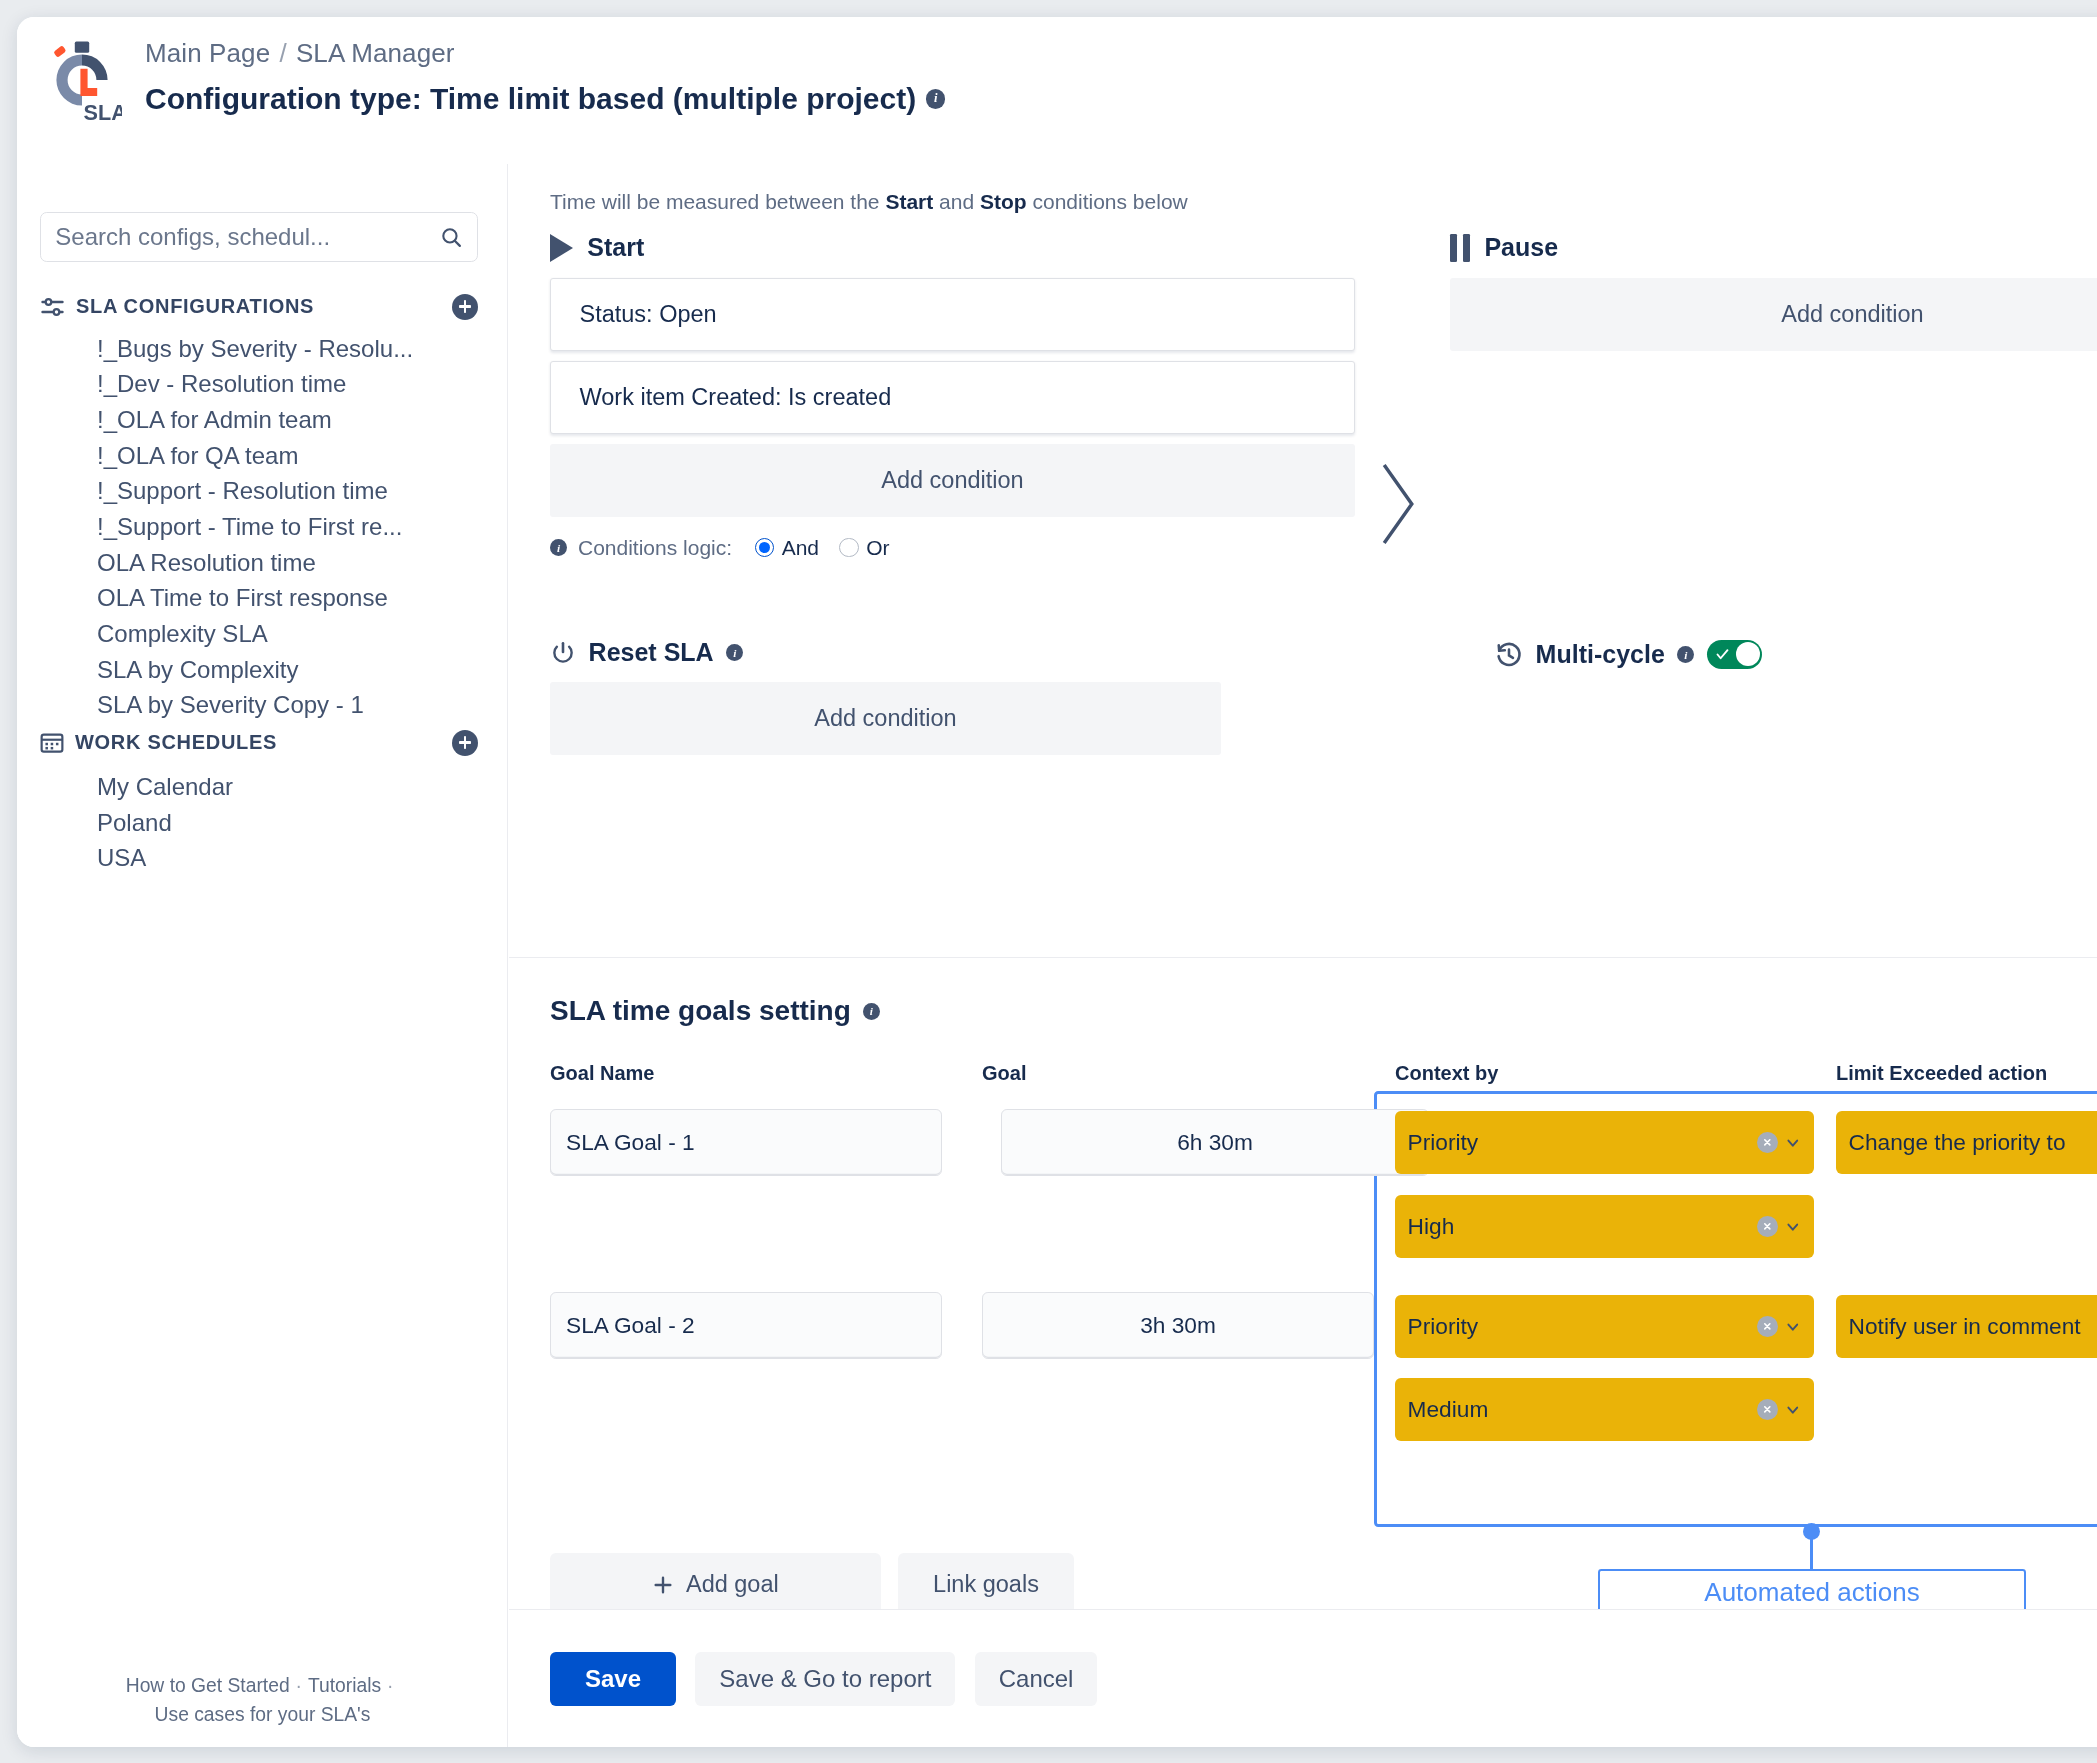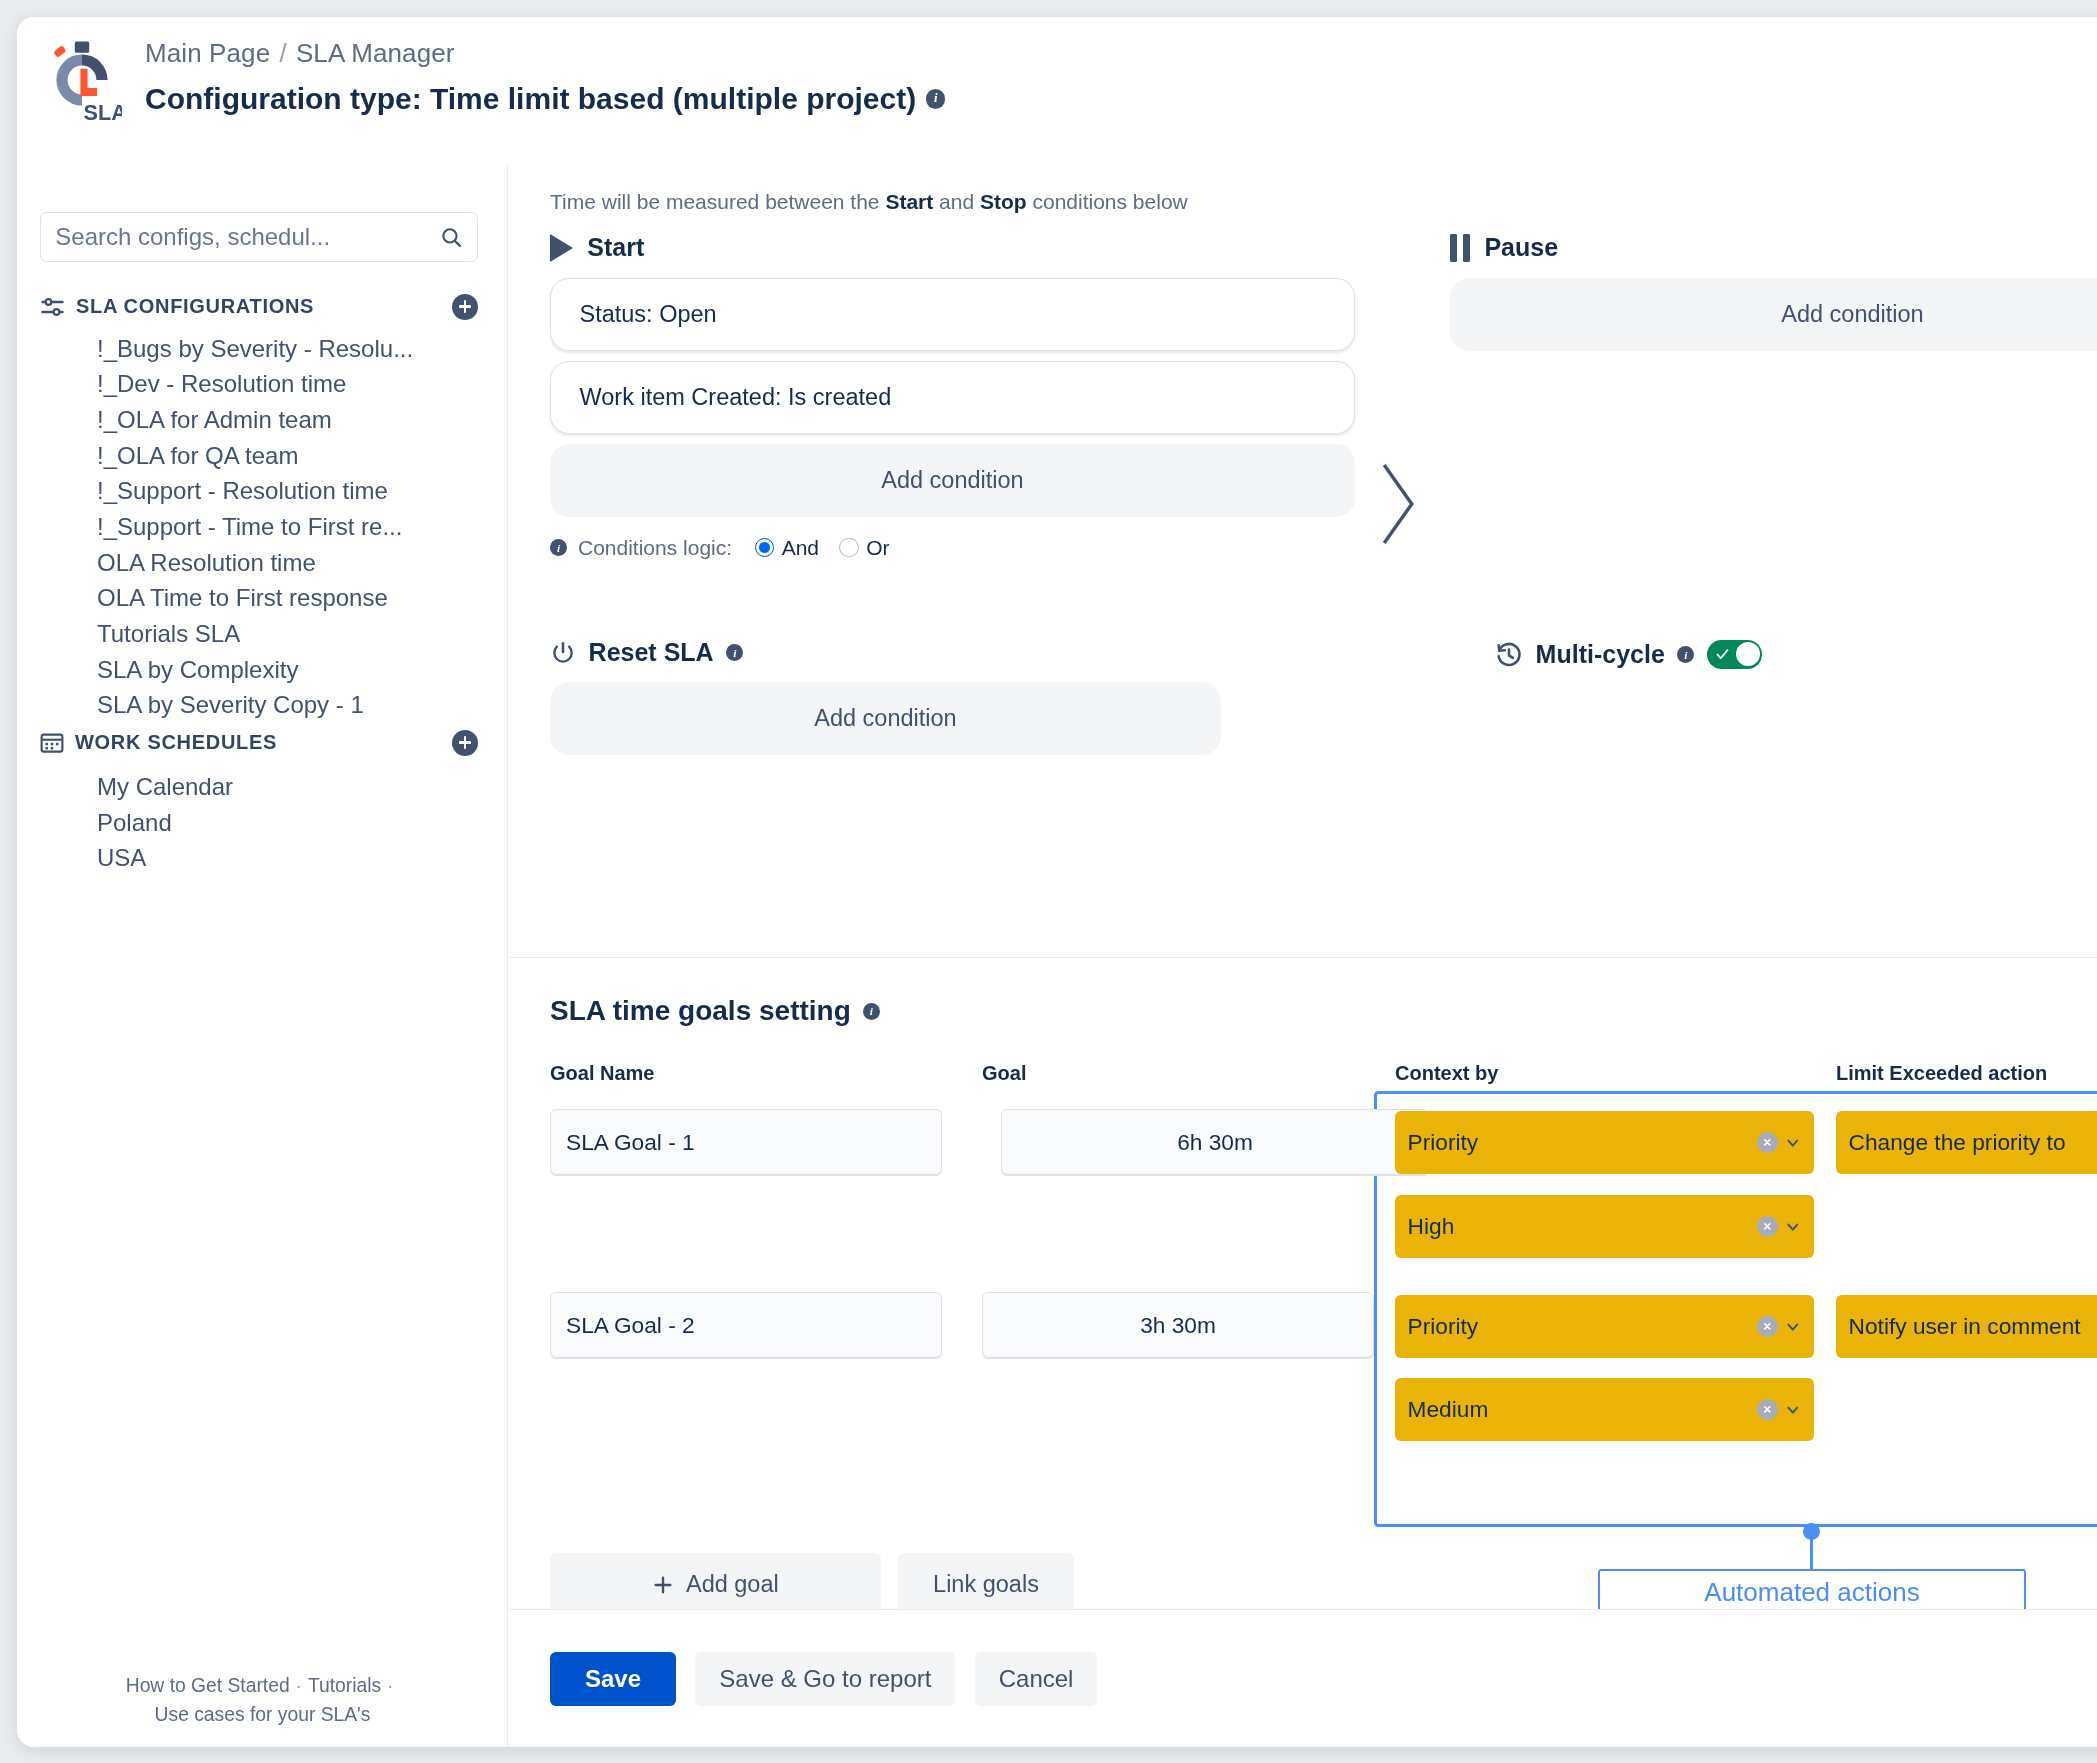--- a/index.html
+++ b/index.html
@@ -109,21 +109,21 @@
   .col { position:absolute; top:69px; }
   .col-title {
     display:flex; align-items:center; gap:14.3px;
     font-size:25px; font-weight:bold; color:#172b4d; height:29px;
   }
   .ic-play { width:0;height:0;border-left:23.5px solid #42526e;border-top:14.3px solid transparent;border-bottom:14.3px solid transparent; }
   .ic-pause { display:flex; gap:5.9px; }
   .ic-pause i { display:block; width:7.1px; height:28px; background:#42526e; border-radius:1.3px; }
 
   .cond-box {
-    margin-top:16px; height:73px; border-radius:19px;
+    margin-top:16px; height:73px; border-radius:3px;
     display:flex; align-items:center; padding:0 28.5px;
     font-size:23.5px; color:#172b4d;
   }
   .cond-box.filled { background:#fff; border:0.8px solid #dfe1e6; box-shadow:0 1.3px 2.9px rgba(9,30,66,.10); cursor:pointer; }
   .cond-box.add {
     background:#f4f5f7; color:#42526e; justify-content:center; cursor:pointer;
     border:none;
   }
   .cond-box + .cond-box { margin-top:10px; }
 
@@ -276,21 +276,21 @@
     </div>
 
     <div class="nav-item" style="top:166px;">!_Bugs by Severity - Resolu...</div>
     <div class="nav-item" style="top:201px;">!_Dev - Resolution time</div>
     <div class="nav-item" style="top:237px;">!_OLA for Admin team</div>
     <div class="nav-item" style="top:273px;">!_OLA for QA team</div>
     <div class="nav-item" style="top:308px;">!_Support - Resolution time</div>
     <div class="nav-item" style="top:344px;">!_Support - Time to First re...</div>
     <div class="nav-item" style="top:380px;">OLA Resolution time</div>
     <div class="nav-item" style="top:415px;">OLA Time to First response</div>
-    <div class="nav-item" style="top:451px;">Tutorials SLA</div>
+    <div class="nav-item" style="top:451px;">Complexity SLA</div>
     <div class="nav-item" style="top:487px;">SLA by Complexity</div>
     <div class="nav-item" style="top:522px;">SLA by Severity Copy - 1</div>
 
     <div class="sect-head" style="top:564px;">
       <svg width="24" height="22.7" viewBox="0 0 22 20">
         <rect x="1.5" y="3" width="19" height="15.5" rx="2" fill="none" stroke="#42526e" stroke-width="2"></rect>
         <line x1="1.5" y1="7.6" x2="20.5" y2="7.6" stroke="#42526e" stroke-width="2"></line>
         <rect x="5" y="10.4" width="2.3" height="2.3" fill="#42526e"></rect>
         <rect x="9.8" y="10.4" width="2.3" height="2.3" fill="#42526e"></rect>
         <rect x="14.6" y="10.4" width="2.3" height="2.3" fill="#42526e"></rect>

